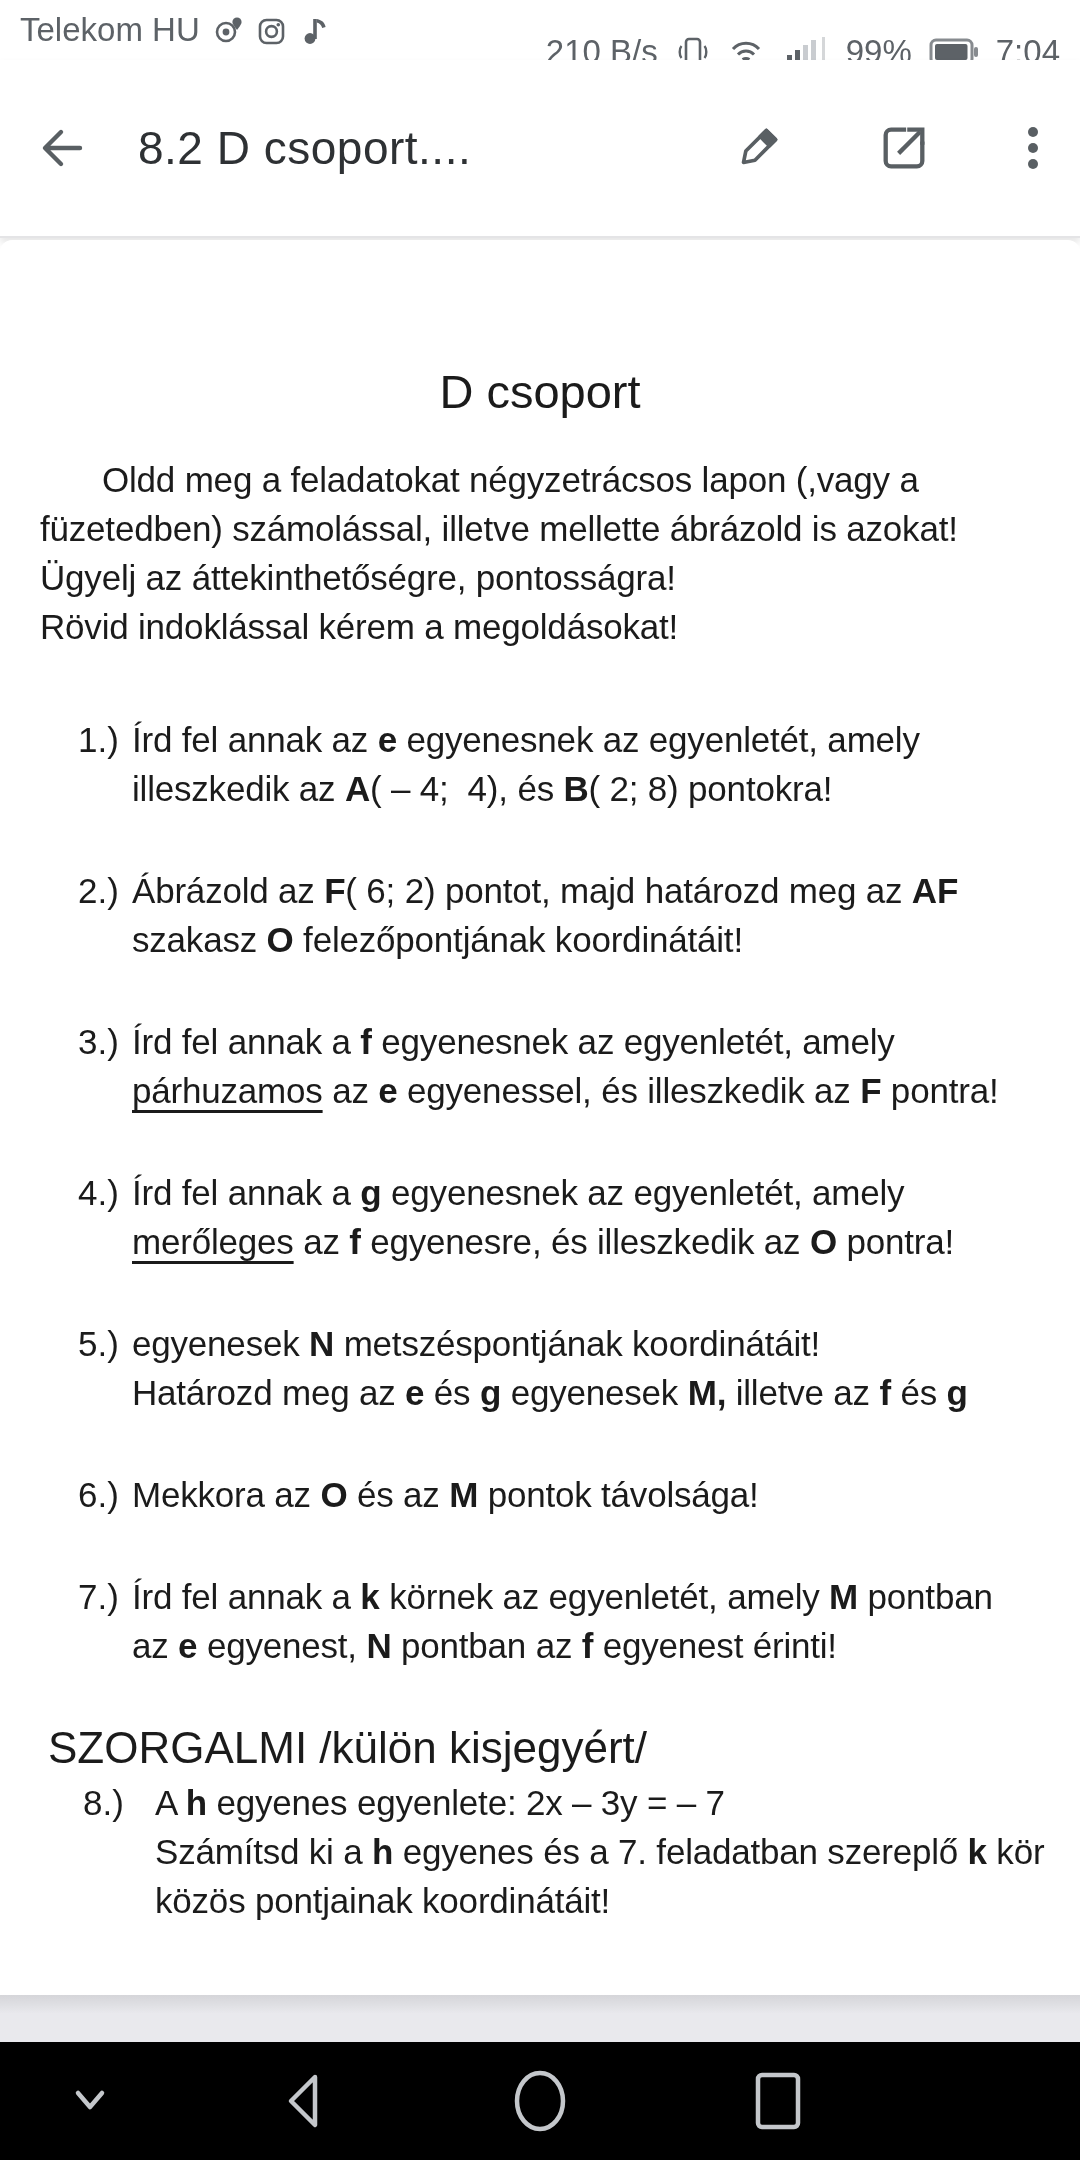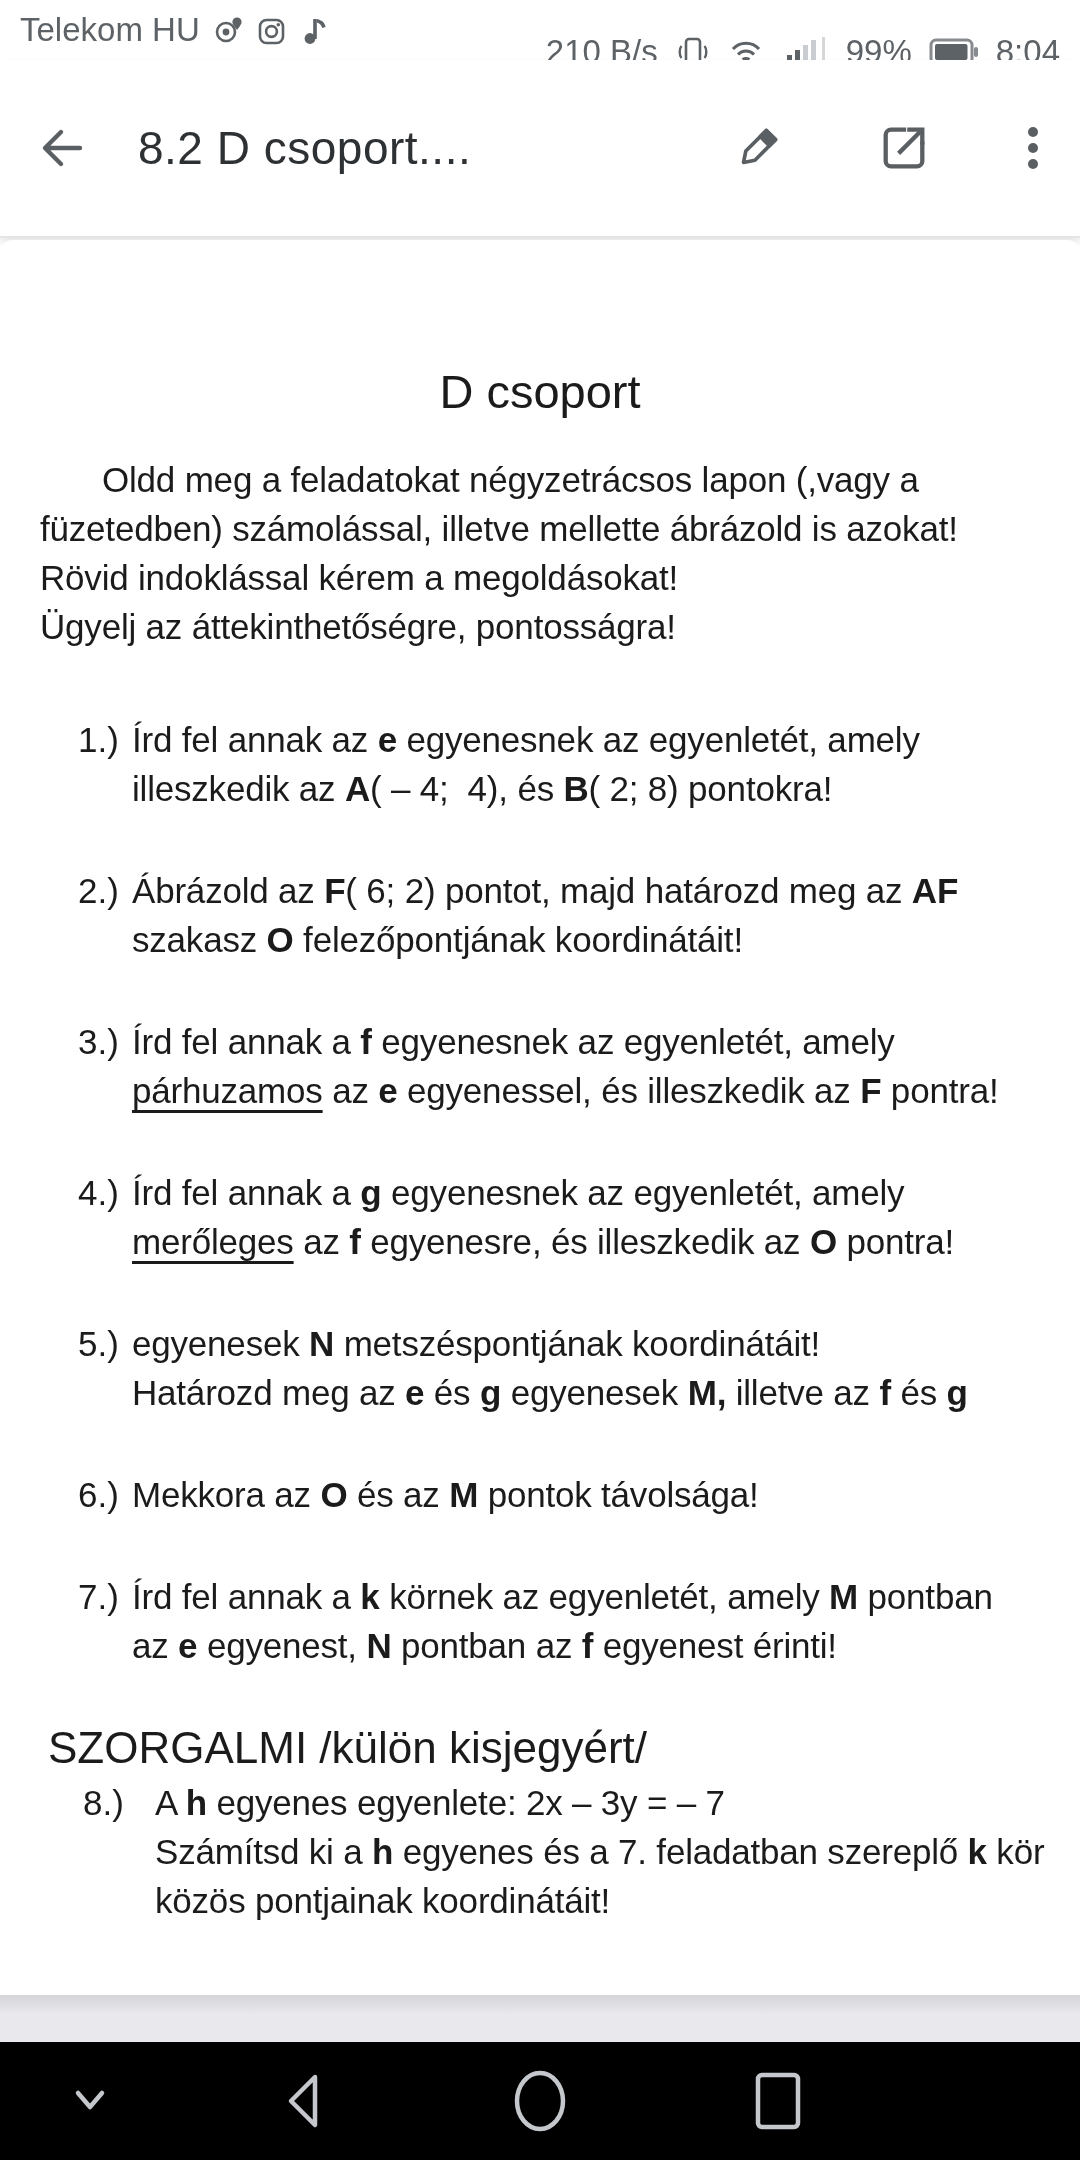--- a/index.html
+++ b/index.html
@@ -118,21 +118,21 @@
         </svg>
       </span>
       <span>99%</span>
       <span class="sb-icon">
         <svg width="50" height="34" viewBox="0 0 50 34">
           <rect x="2" y="5" width="41" height="24" rx="5" fill="none" stroke="#878b8f" stroke-width="3"></rect>
           <rect x="6" y="9" width="32.5" height="16" rx="2" fill="#5d6267"></rect>
           <rect x="45" y="12" width="4" height="10" rx="2" fill="#878b8f"></rect>
         </svg>
       </span>
-      <span>8:04</span>
+      <span>7:04</span>
     </div>
   </div>
 
   <div class="app-bar">
     <div class="back-btn">
       <svg width="52" height="52" viewBox="0 0 52 52">
         <path d="M44 26 H10 M25 10 L9 26 l16 16" fill="none" stroke="#595f63" stroke-width="4.4" stroke-linecap="round" stroke-linejoin="round"></path>
       </svg>
     </div>
     <div class="app-title">8.2 D csoport....</div>
@@ -161,22 +161,22 @@
         </svg>
       </div>
     </div>
   </div>
 
   <div class="doc">
     <div class="doc-title">D csoport</div>
     <div class="intro">
         <div class="line indent">Oldd meg a feladatokat négyzetrácsos lapon (,vagy a</div>
         <div class="line">füzetedben) számolással, illetve mellette ábrázold is azokat!</div>
+        <div class="line">Ügyelj az áttekinthetőségre, pontosságra!</div>
         <div class="line">Rövid indoklással kérem a megoldásokat!</div>
-        <div class="line">Ügyelj az áttekinthetőségre, pontosságra!</div>
       </div>
     <div class="problems">
         <div class="problem">
           <span class="num">1.)</span>
           <div class="line">Írd fel annak az <b>e</b> egyenesnek az egyenletét, amely</div>
           <div class="line">illeszkedik az <b>A</b>( – 4; &nbsp;4), és <b>B</b>( 2; 8) pontokra!</div>
         </div>
         <div class="problem">
           <span class="num">2.)</span>
           <div class="line">Ábrázold az <b>F</b>( 6; 2) pontot, majd határozd meg az <b>AF</b></div>

